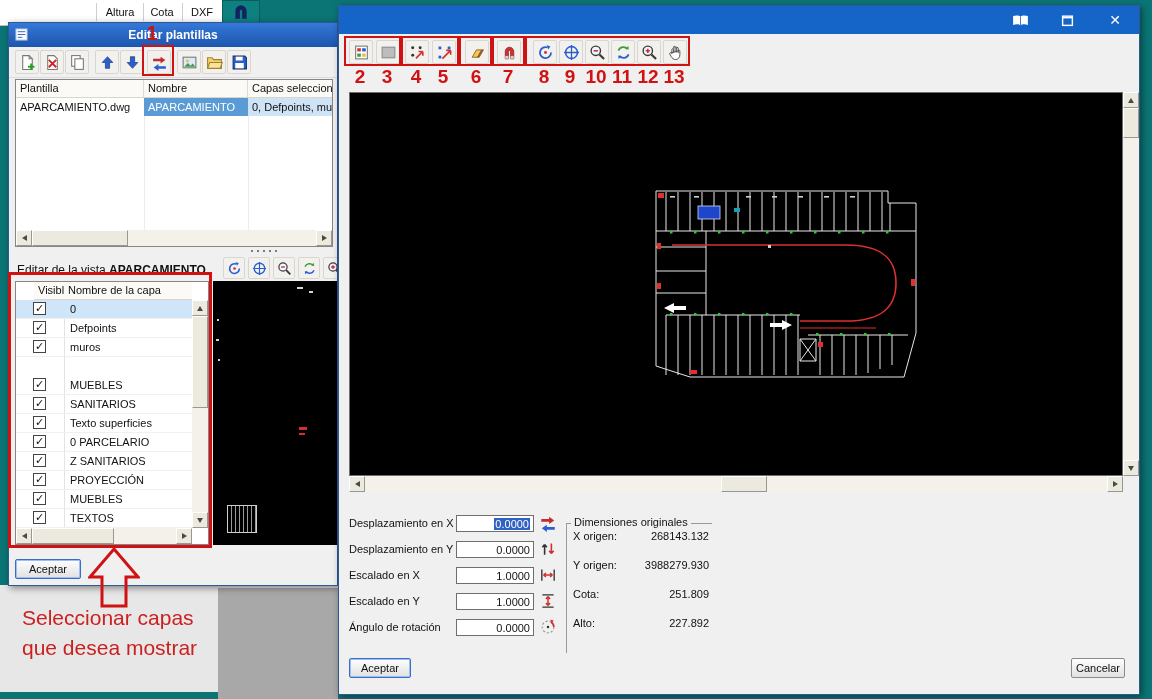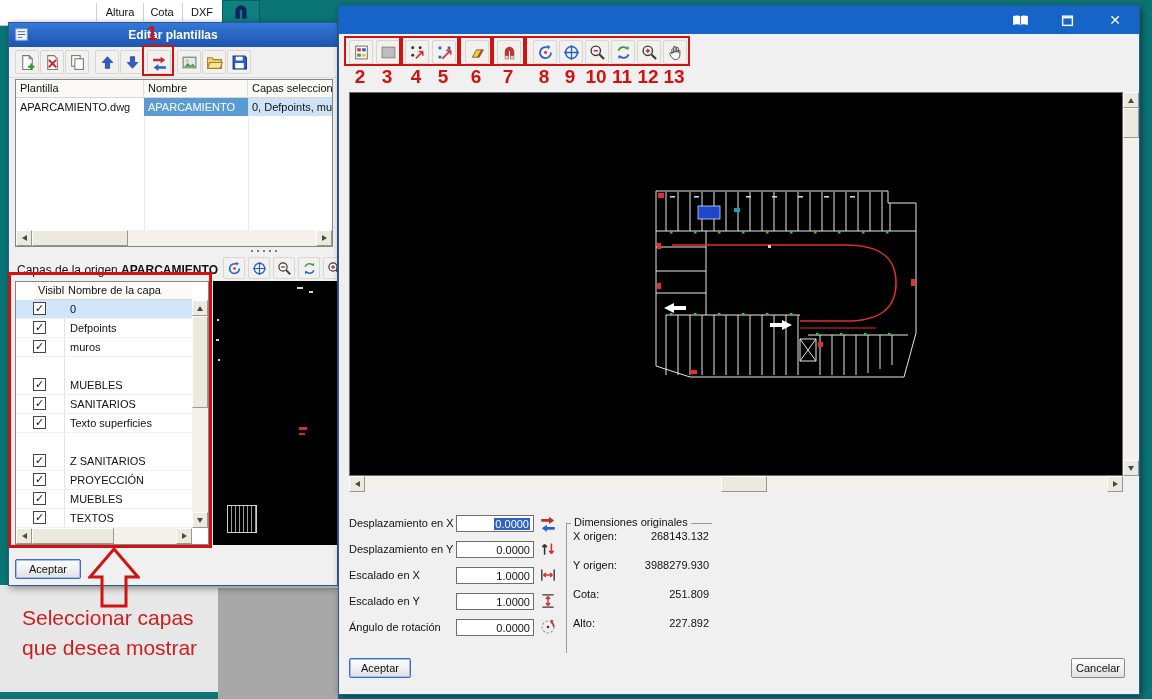--- a/index.html
+++ b/index.html
@@ -145,21 +145,21 @@
         <div class="sthumb" style="left:16px;top:0;width:96px;height:16px"></div>
         <div class="sbtn" style="left:300px;top:0;width:16px;height:16px">
             <span class="tri t-right"></span>
           </div>
       </div>
     </div>
 
     <div class="dots abs" style="left:240px;top:226px;width:28px;height:4px"></div>
 
     <div class="abs" style="left:8px;top:240px;font-size:12px;white-space:nowrap">
-      <span>Capas de la origen</span>&nbsp;<b>APARCAMIENTO</b>
+      <span>Editar de la vista</span>&nbsp;<b>APARCAMIENTO</b>
     </div>
     <div class="tbtn small-btn" style="left:214px;top:234px">
         <svg viewBox="0 0 16 16">
           <path d="M13.2 8A5.2 5.2 0 1 1 10 3.3" fill="none" stroke="#2b5fd0" stroke-width="1.7"></path>
           <path d="M9.2 1l3.4 1.3-2 2.8z" fill="#2b5fd0"></path>
           <circle cx="8" cy="8" r="1.4" fill="#d03030"></circle>
         </svg>
       </div>
     <div class="tbtn small-btn" style="left:239px;top:234px">
         <svg viewBox="0 0 16 16">
@@ -212,20 +212,24 @@
           <span class="cb" style="left:17px;top:2px"></span>
           <span class="layer-name">MUEBLES</span>
         </div>
       <div class="layer-row" style="top:113px">
           <span class="cb" style="left:17px;top:2px"></span>
           <span class="layer-name">SANITARIOS</span>
         </div>
       <div class="layer-row" style="top:132px">
           <span class="cb" style="left:17px;top:2px"></span>
           <span class="layer-name">Texto superficies</span>
+        </div>
+      <div class="layer-row" style="top:151px">
+          <span class="cb" style="left:17px;top:2px"></span>
+          <span class="layer-name">0 PARCELARIO</span>
         </div>
       <div class="layer-row" style="top:170px">
           <span class="cb" style="left:17px;top:2px"></span>
           <span class="layer-name">Z SANITARIOS</span>
         </div>
       <div class="layer-row" style="top:189px">
           <span class="cb" style="left:17px;top:2px"></span>
           <span class="layer-name">PROYECCIÓN</span>
         </div>
       <div class="layer-row" style="top:208px">

